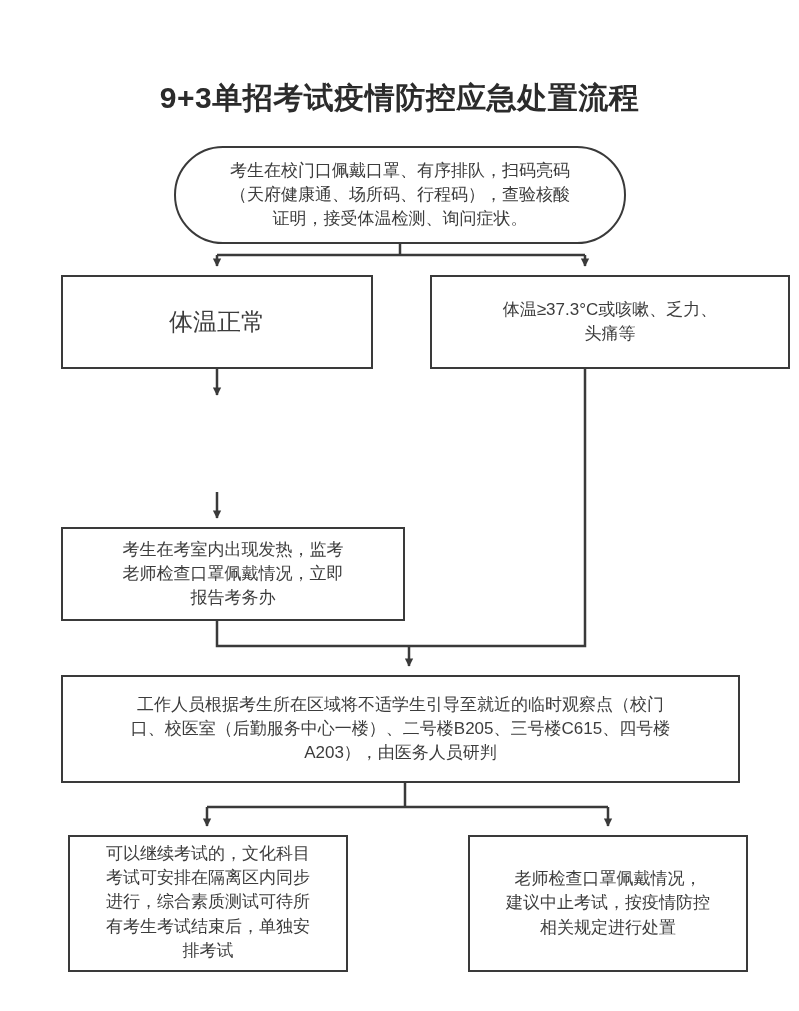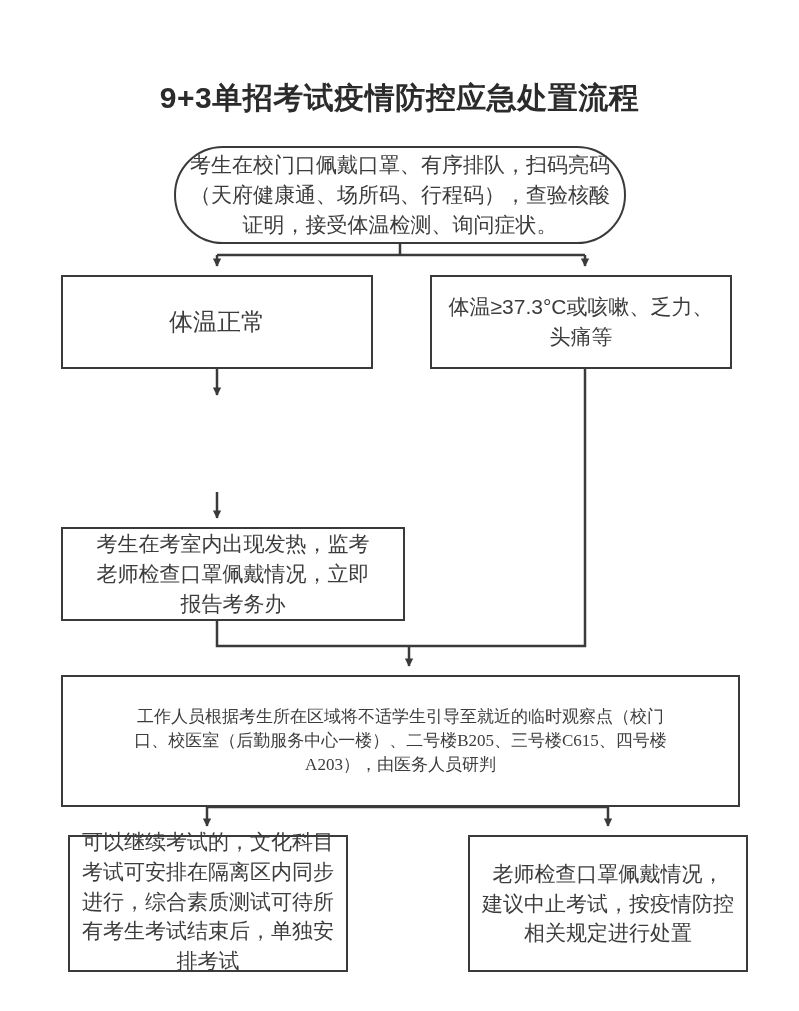--- a/index.html
+++ b/index.html
@@ -41,21 +41,21 @@
   .node {
     position: absolute;
     box-sizing: border-box;
     border: 2.5px solid #3a3a3a;
     background: #ffffff;
     display: flex;
     align-items: center;
     justify-content: center;
     text-align: center;
     color: #3c3c3c;
-    font-size: 21px;
+    font-size: 17px;
     line-height: 1.42;
     padding: 4px 10px;
   }
   .node .txt {
     display: block;
     white-space: pre-line;
     width: 100%;
   }
   #node-start {
     left: 174px;
@@ -66,41 +66,40 @@
   }
   #node-normal-temp {
     left: 61px;
     top: 275px;
     width: 312px;
     height: 94px;
   }
   #node-fever {
     left: 430px;
     top: 275px;
-    width: 302px;
+    width: 360px;
     height: 94px;
   }
   #node-enter-exam {
     left: 61px;
     top: 404px;
     width: 312px;
     height: 88px;
   }
   #node-report {
     left: 61px;
     top: 527px;
     width: 344px;
     height: 94px;
   }
   #node-observation {
     left: 61px;
     top: 675px;
     width: 679px;
-    height: 132px;
-    font-family: Liberation Serif, serif;
+    height: 108px;
   }
   #node-continue {
     left: 68px;
     top: 835px;
     width: 280px;
     height: 137px;
     font-family: Liberation Mono, monospace;
   }
   #node-stop {
     left: 468px;

